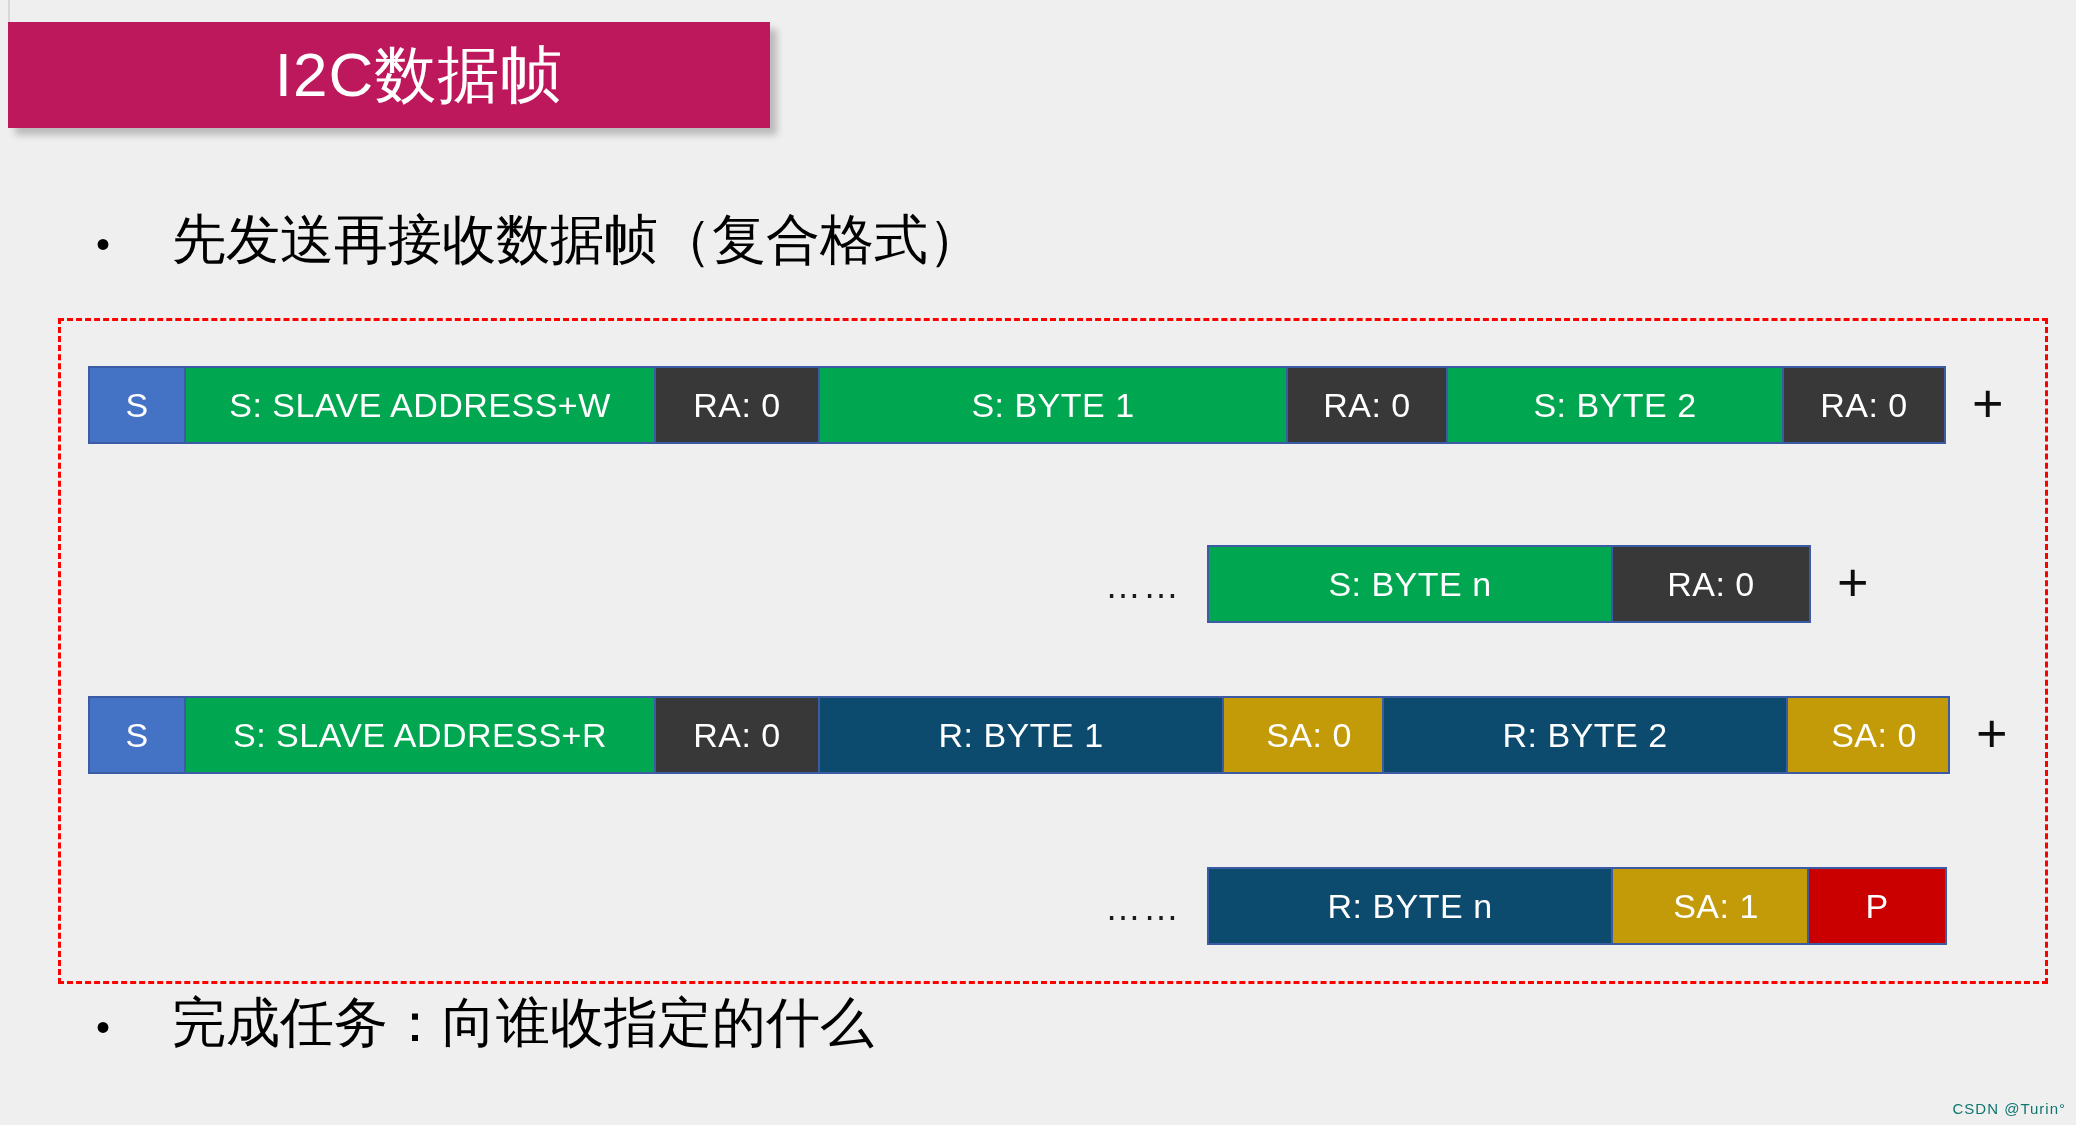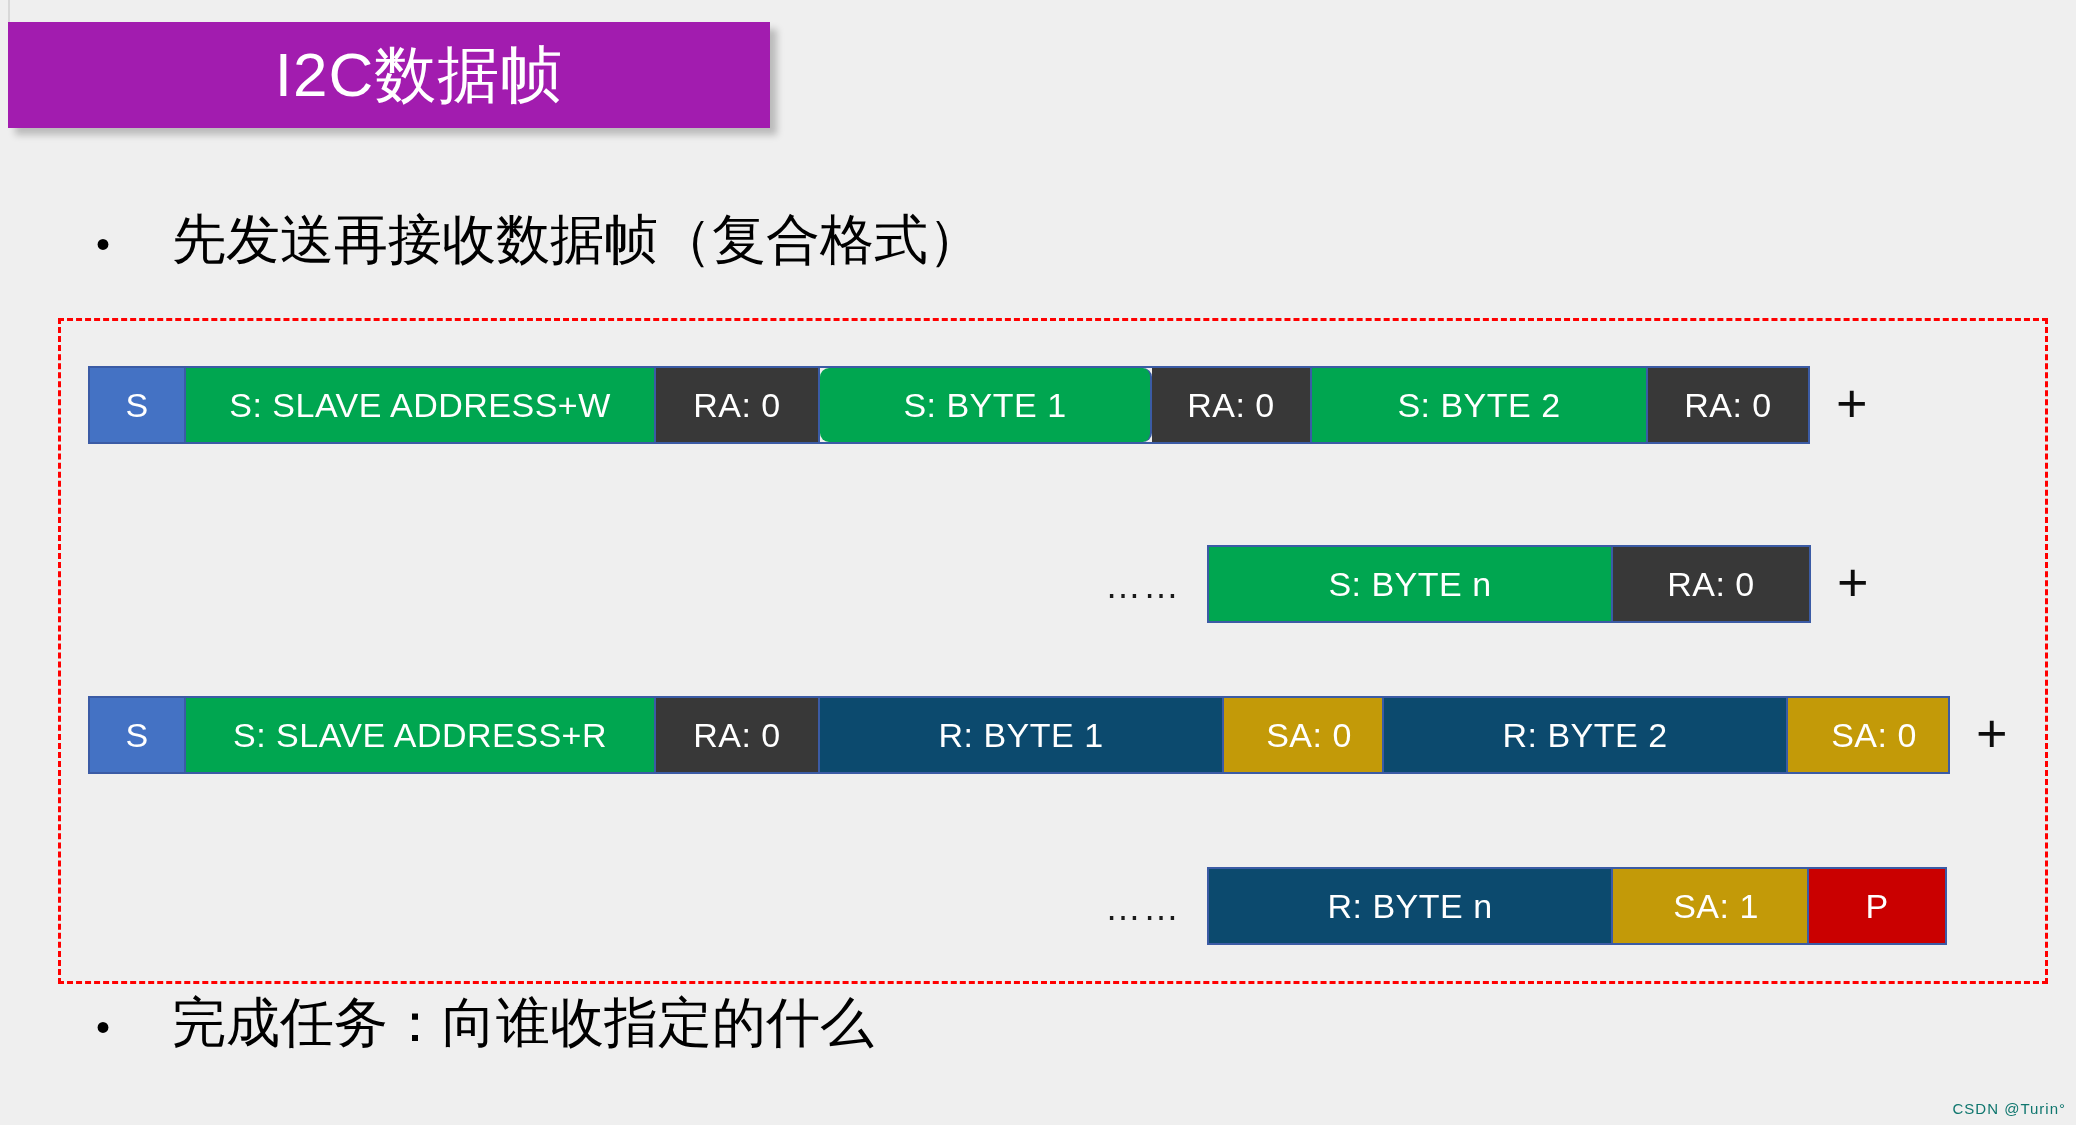--- a/index.html
+++ b/index.html
@@ -25,21 +25,21 @@
     background: #d8d8d8;
   }
 
   
   #title-banner {
     position: absolute;
     left: 8px;
     top: 22px;
     width: 762px;
     height: 106px;
-    background: #a21caf;
+    background: #be185d;
     box-shadow: 7px 7px 7px rgba(0,0,0,0.22);
     display: flex;
     align-items: center;
     justify-content: center;
     box-sizing: border-box;
     padding-left: 60px;
   }
   #title-banner .title-text {
     color: #ffffff;
     font-size: 62px;
@@ -164,21 +164,21 @@
   <span class="bullet-text">先发送再接收数据帧（复合格式）</span>
 </div>
 
 <div id="frame-region"></div>
 
 <div class="frame-row" id="row-1">
     <div class="blocks">
       <div class="blk blk-start" style="width: 96px;">S</div>
       <div class="blk blk-green" style="width: 470px;">S:  SLAVE ADDRESS+W</div>
       <div class="blk blk-dark" style="width: 164px;">RA:  0</div>
-      <div class="blk blk-green" style="width: 332px; border-radius: 9px;">S:  BYTE 1</div>
+      <div class="blk blk-green" style="width: 468px;">S:  BYTE 1</div>
       <div class="blk blk-dark" style="width: 160px;">RA:  0</div>
       <div class="blk blk-green" style="width: 336px;">S:  BYTE 2</div>
       <div class="blk blk-dark" style="width: 160px;">RA:  0</div>
     </div>
     <span class="plus-sign">+</span>
   </div>
 <div class="frame-row" id="row-2">
     <span class="ellipsis-dots">……</span>
     <div class="blocks">
       <div class="blk blk-green" style="width: 404px;">S:  BYTE n</div>

